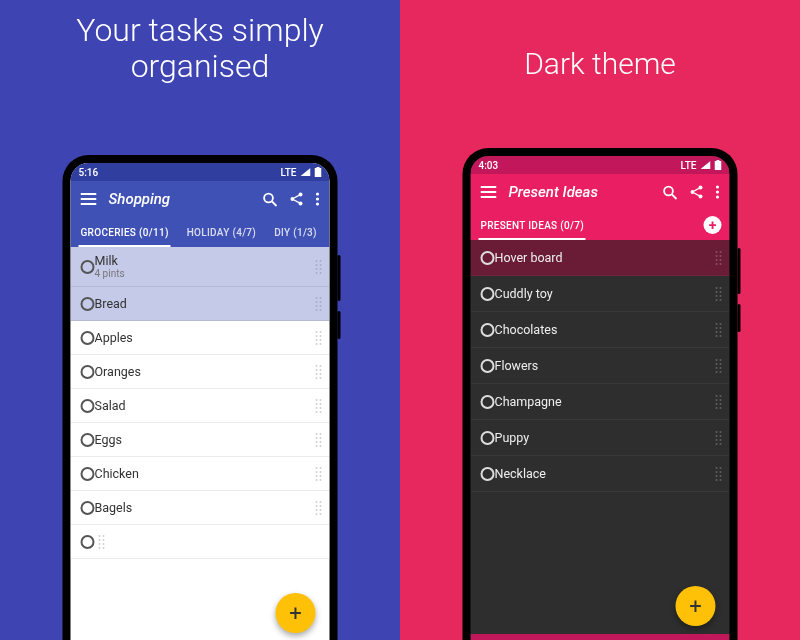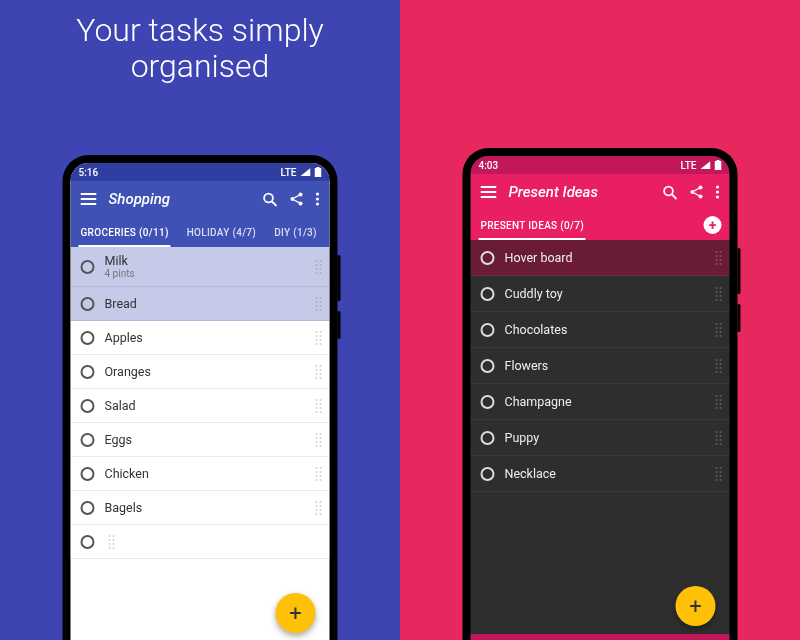--- a/index.html
+++ b/index.html
@@ -78,21 +78,21 @@
     font-size:14px; font-weight:700;
   }
   .addlist.red { color:#e91e63; }
 
   
   .list { flex:1; overflow:hidden; }
   .row {
     display:flex; align-items:center;
     border-bottom:1px solid rgba(0,0,0,.08);
     padding:0 8px 0 10px;
-    gap:10px; position:relative;
+    position:relative;
   }
   .row.light { height:34px; background:#fff; color:#333; }
   .row.light.sel { background:#c5cae9; }
   .row.dark  { height:36px; background:#2e2e2e; color:#eee; border-bottom:1px solid rgba(255,255,255,.05);}
   .row.dark.sel { background:#6a1b36; }
   .row.subtitle { height:40px; }
   .circle {
     width:14px; height:14px; border-radius:50%;
     border:2px solid #555; flex:0 0 auto;
   }
@@ -317,20 +317,23 @@
 
         <div class="fab">
             <span>+</span>
           </div>
 
       </div>
     </div>
   </div>
 
   <div class="pane pane-right">
+    <div class="headline headline-right">
+      <span>Dark theme</span>
+    </div>
 
     <div class="phone phone-right">
       <div class="sidebtn sb1"></div>
       <div class="sidebtn sb2"></div>
       <div class="screen screen-dark">
 
         <div class="status status-red">
           <span>4:03</span>
           <span class="right">
             <span>LTE</span>

